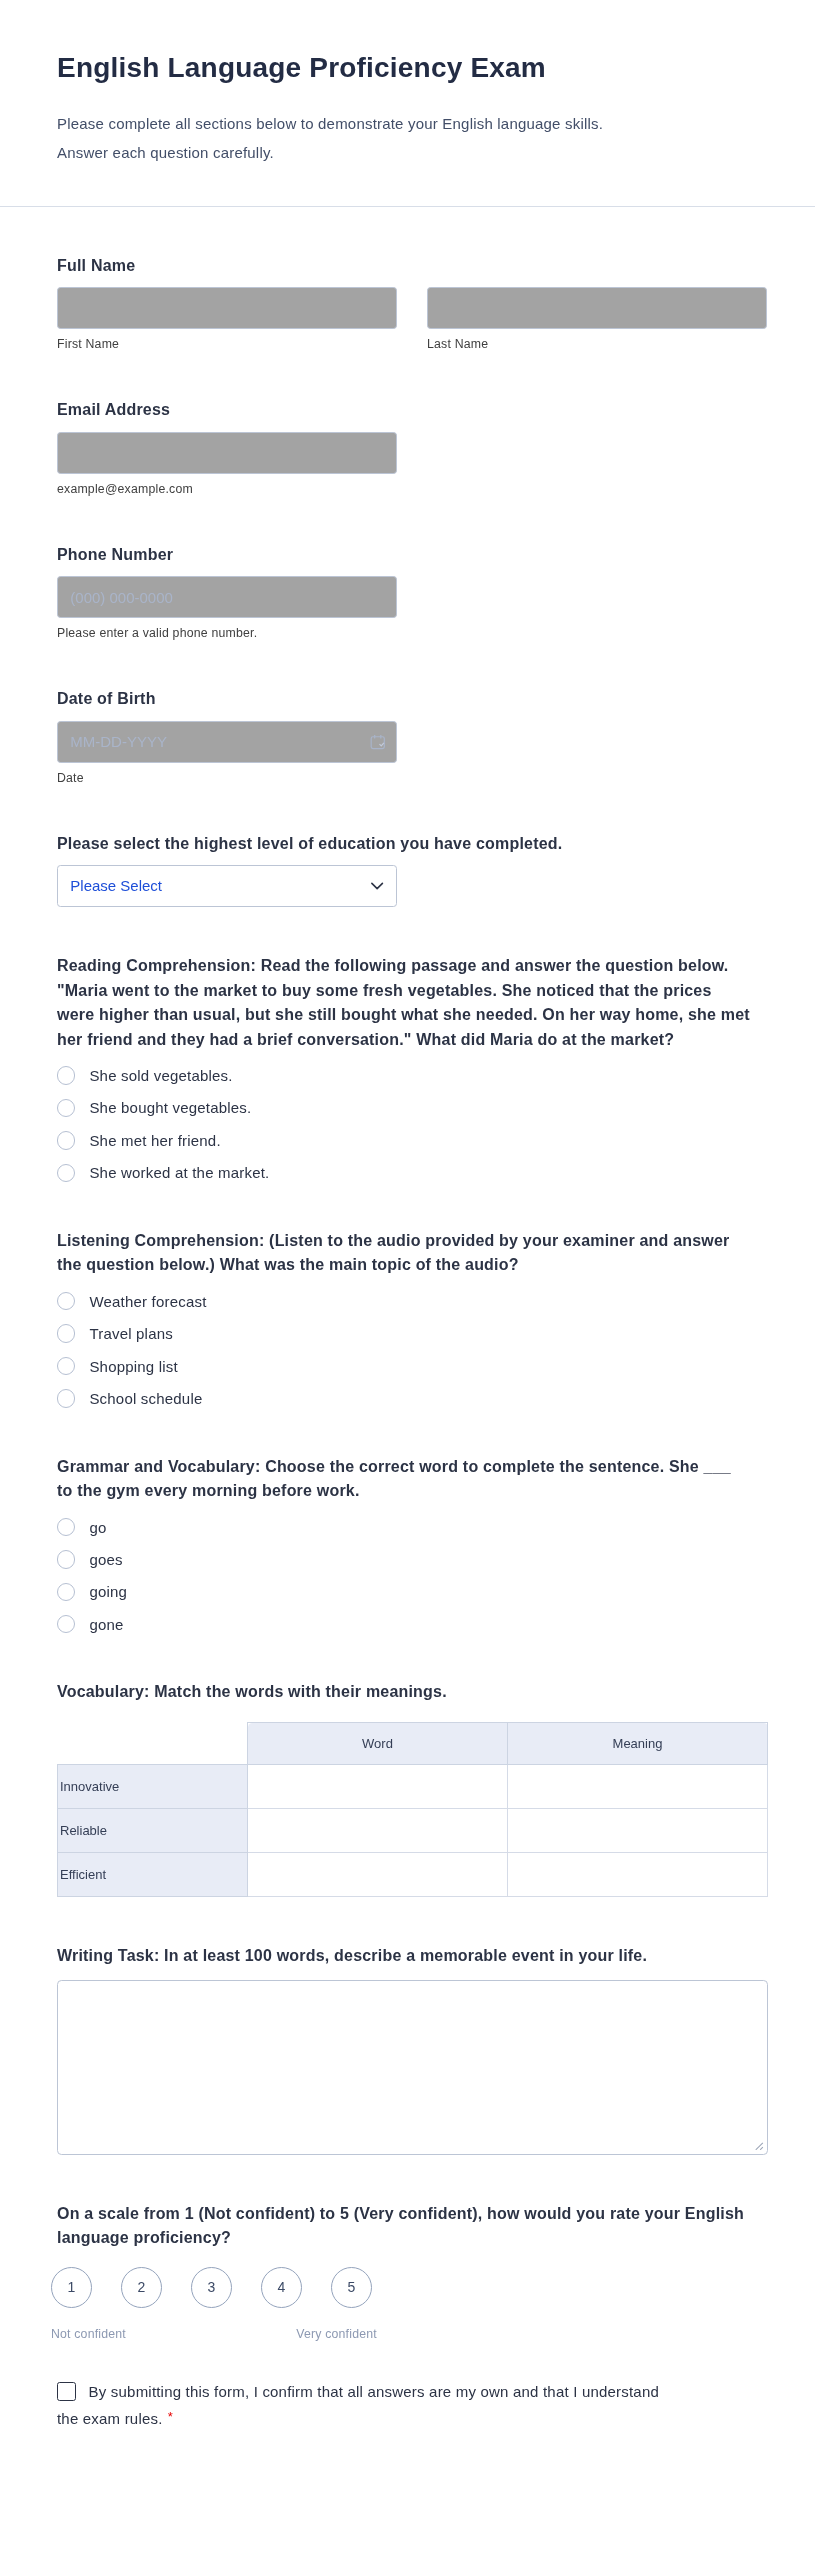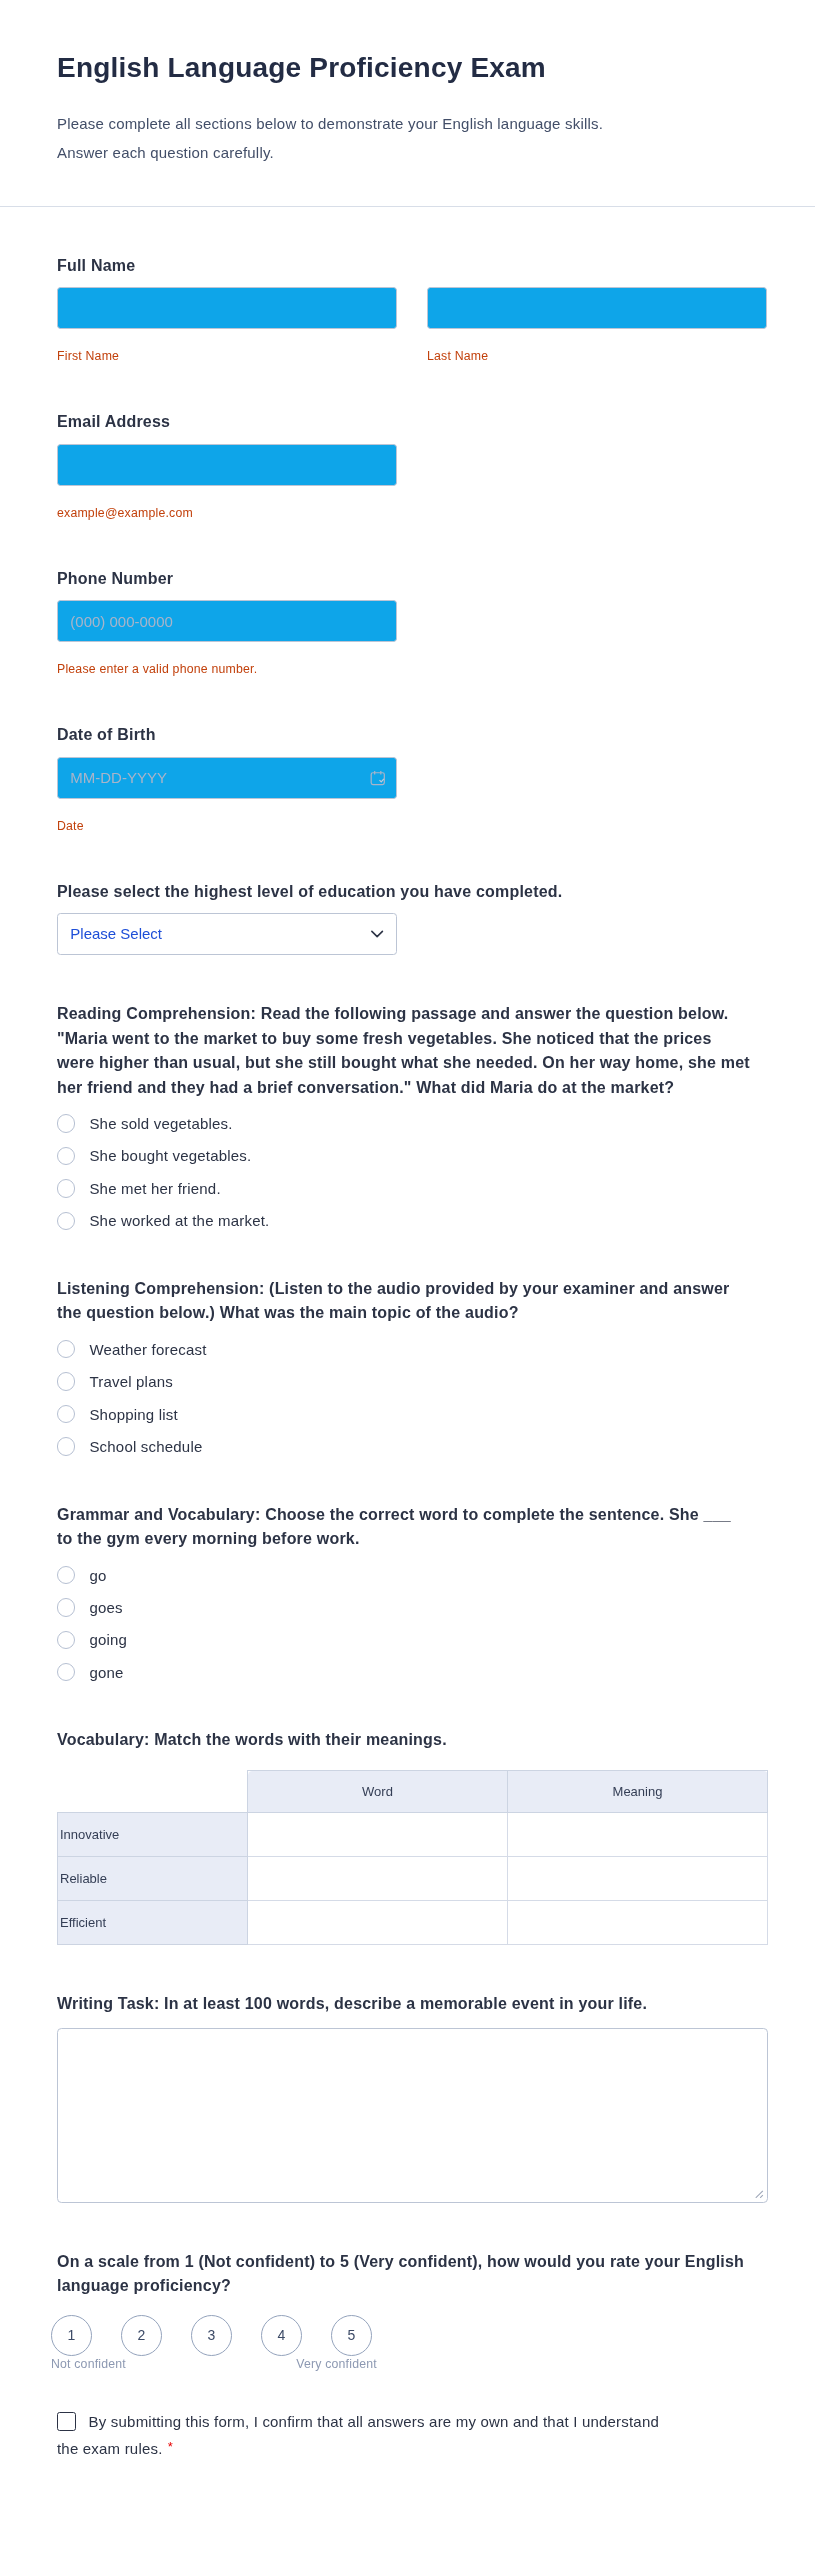--- a/index.html
+++ b/index.html
@@ -17,29 +17,29 @@
   }
   .divider { border:none; border-top:0.9px solid #d8dee8; height:0; width:100%; }
 
   .content { padding:0 48px 105px 57px; }
 
   .question { margin-top:47px; }
   .q-label {
     font-size:16px; font-weight:600; line-height:24.6px;
     color:#2c3345; letter-spacing:0.2px; max-width:693px;
   }
-  .sublabel { font-size:12.3px; color:#c2410c; margin-top:20px; letter-spacing:0.2px; }
+  .sublabel { font-size:12.3px; color:#404040; margin-top:8px; letter-spacing:0.2px; }
 
   .field-row { display:flex; gap:30px; margin-top:8.8px; }
   .field-col { width:340px; }
 
   .text-input {
     display:block; width:100%; height:42px;
     border:0.9px solid #bcc5d5; border-radius:3.5px;
-    background:#0ea5e9; font-family:inherit; font-size:15px; color:#2c3345;
+    background:#a3a3a3; font-family:inherit; font-size:15px; color:#2c3345;
     padding:0 12.3px; outline:none;
   }
   .text-input::placeholder { color:#a9b4c9; opacity:1; }
   .half { width:340px; margin-top:8.8px; }
 
   .input-wrap { position:relative; width:340px; margin-top:8.8px; }
   .input-wrap .text-input { width:100%; }
   .input-icon {
     position:absolute; right:10.5px; top:50%; transform:translateY(-50%);
     width:17.5px; height:17.5px; display:flex; align-items:center; justify-content:center;
@@ -89,21 +89,21 @@
 
   .scale-widget { margin-top:16px; margin-left:-6.1px; }
   .scale-circles { display:flex; gap:29px; }
   .scale-circle {
     width:41px; height:41px; border:0.9px solid #94a3bc; border-radius:50%;
     background:#fff; display:flex; align-items:center; justify-content:center;
     font-size:14px; color:#3c4a66; cursor:pointer; flex:0 0 auto;
   }
   .scale-labels {
     width:326px; display:flex; justify-content:space-between;
-    margin-top:1px; font-size:12.3px; color:#8d99b2; letter-spacing:0.2px;
+    margin-top:19px; font-size:12.3px; color:#8d99b2; letter-spacing:0.2px;
   }
 
   .consent { margin-top:38px; max-width:614px; font-size:15px; line-height:25.4px; color:#2c3345; letter-spacing:0.2px; }
   .consent-checkbox {
     display:inline-block; width:19.3px; height:19.3px;
     border:1.8px solid #2c3345; border-radius:2.6px; background:#fff;
     vertical-align:-4.4px; margin-right:12.3px; cursor:pointer;
   }
   .required-star { color:#e60000; font-size:13px; margin-left:5.3px; vertical-align:2.6px; }
 </style>

